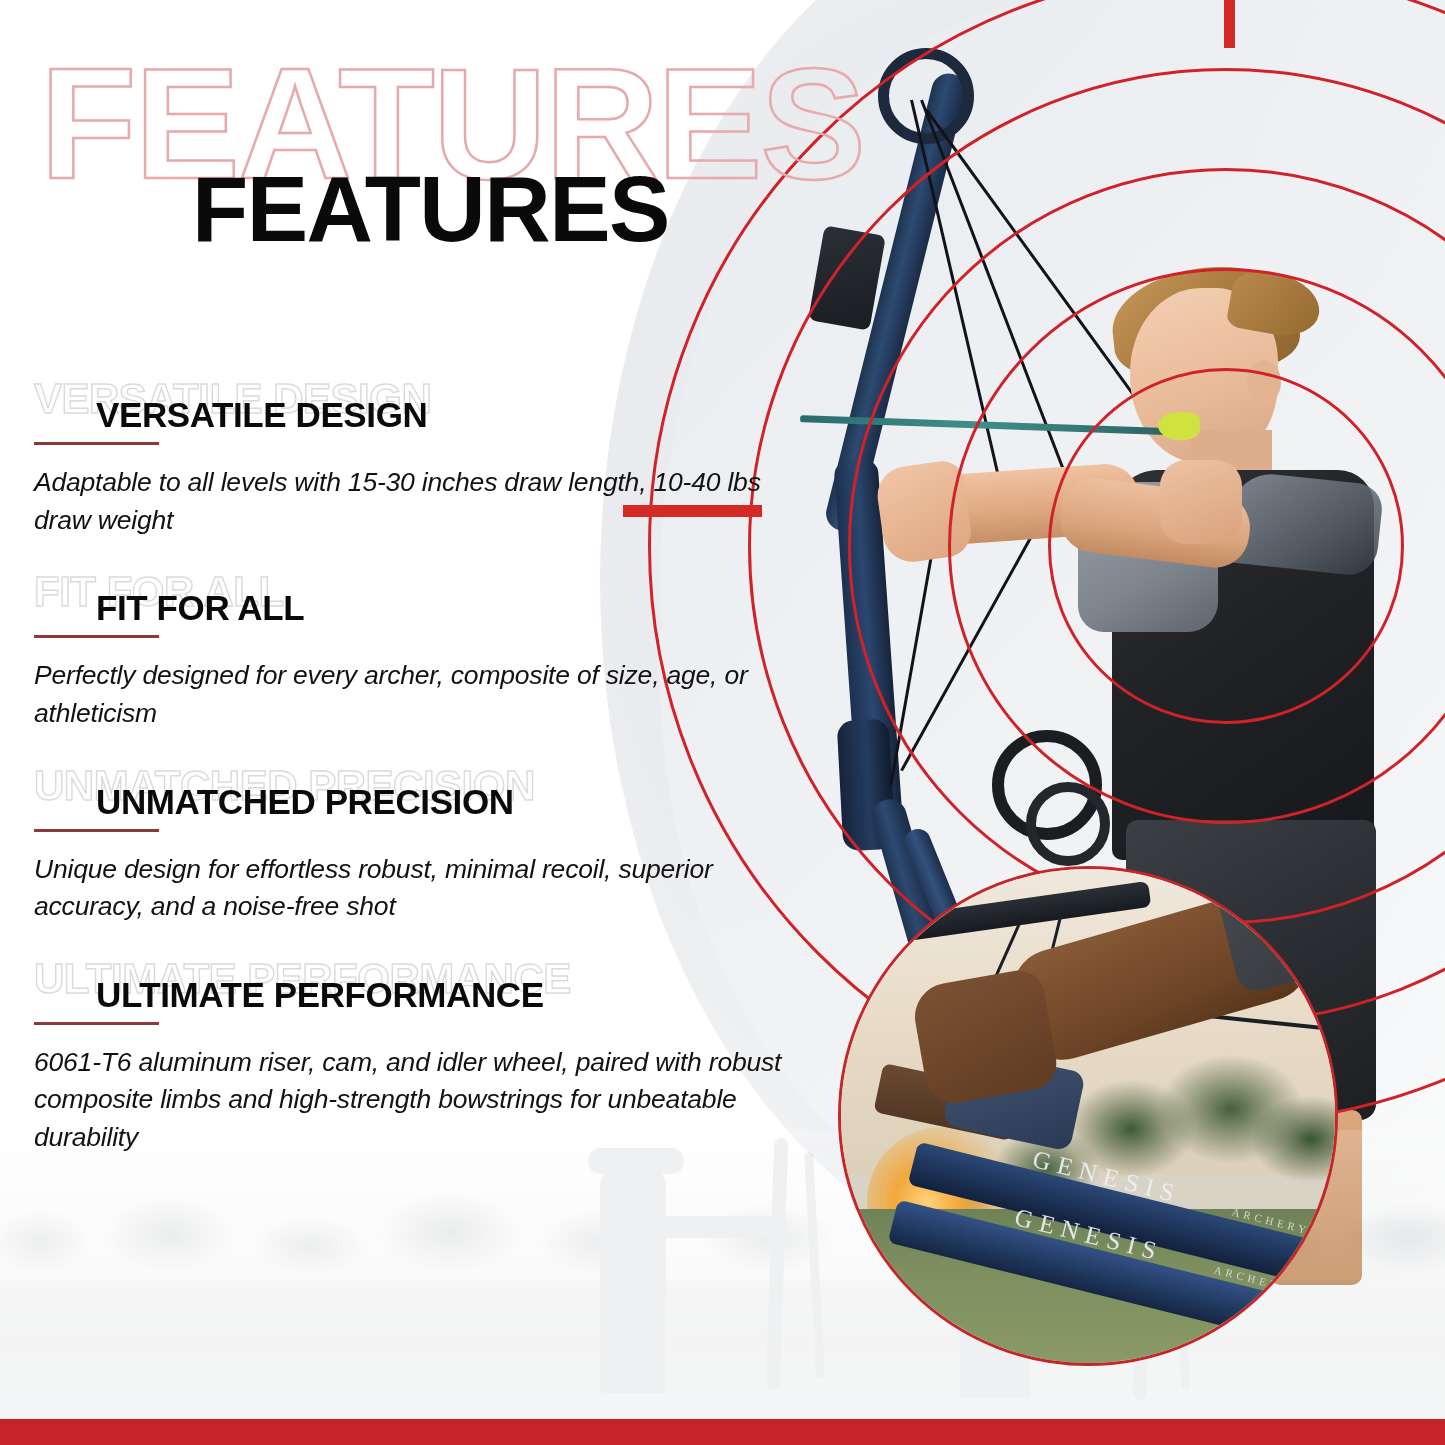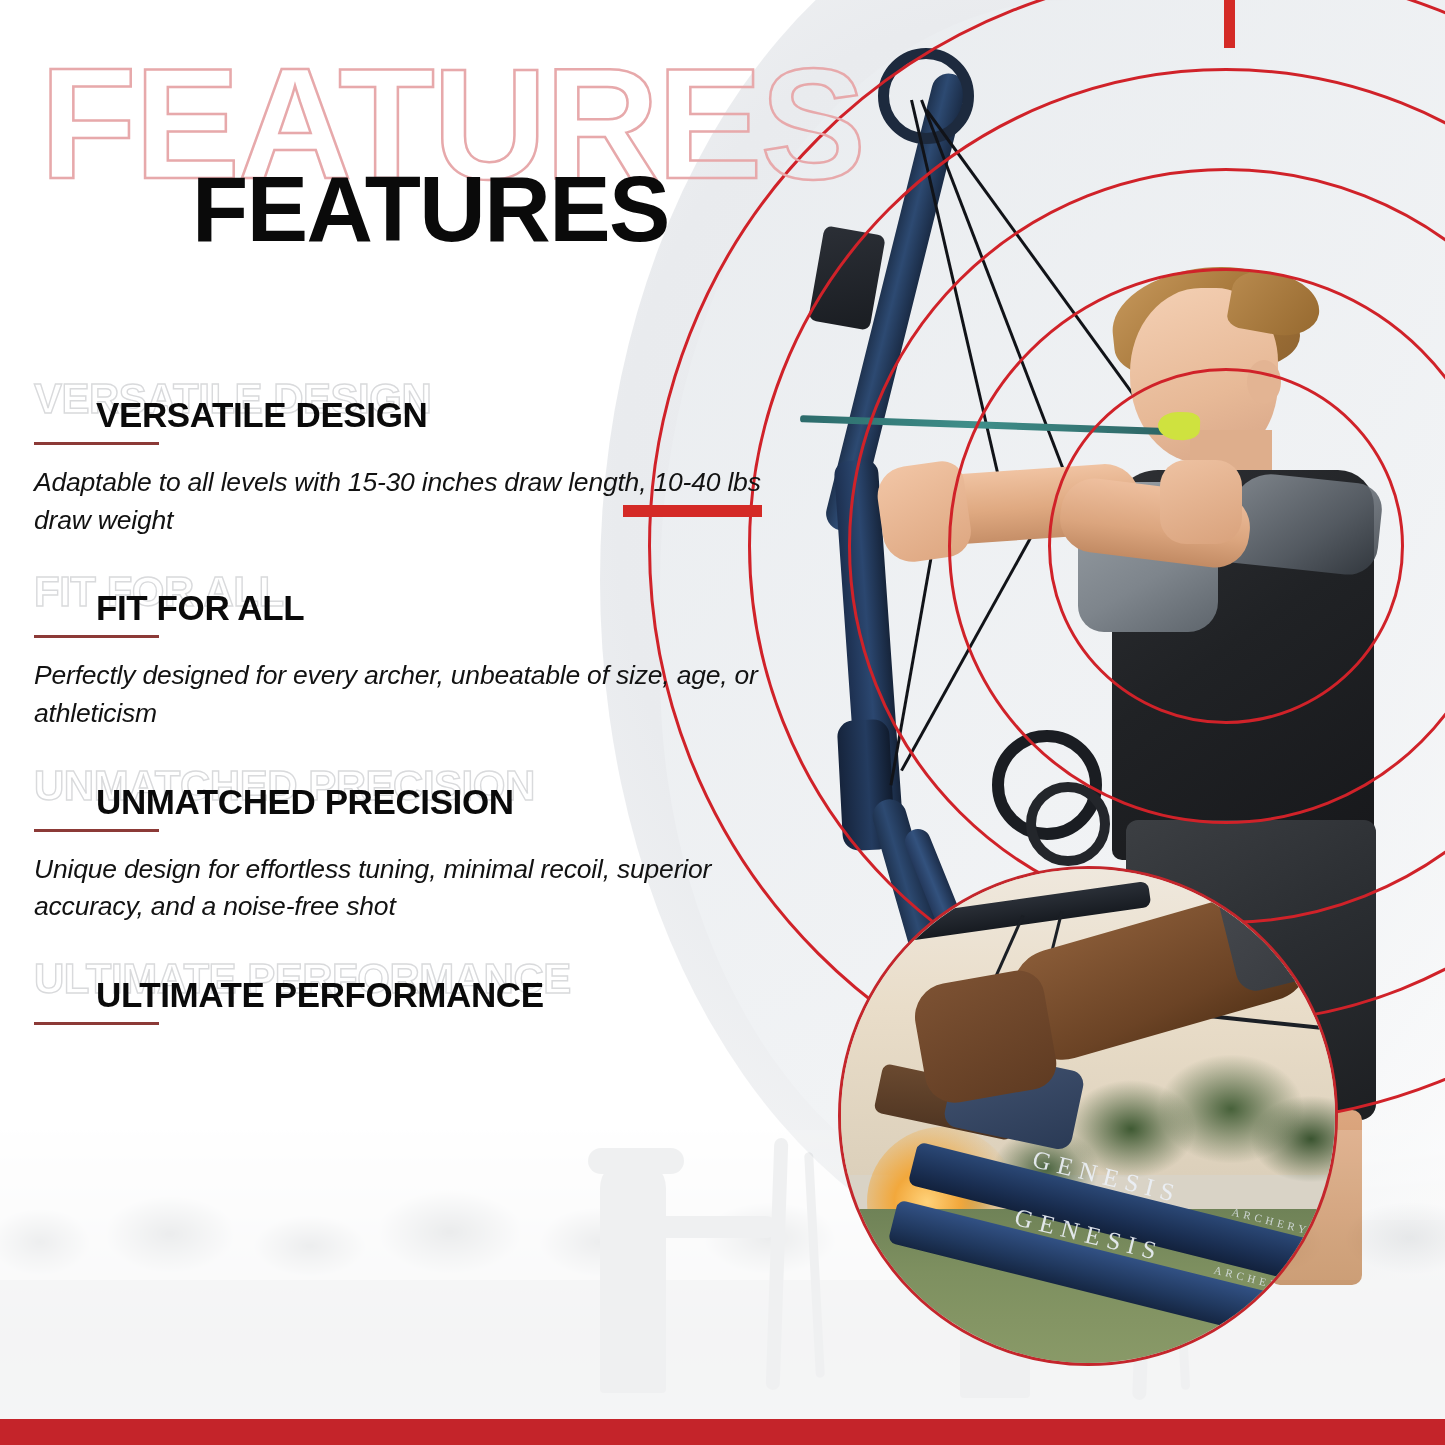--- a/index.html
+++ b/index.html
@@ -639,37 +639,38 @@
       </div>
       <div class="feature-body">Adaptable to all levels with 15-30 inches draw length, 10-40 lbs draw weight</div>
     </div>
 
     <div class="feature-block">
       <div class="feature-title-area">
         <div class="ghost-title">FIT FOR ALL</div>
         <div class="solid-title">FIT FOR ALL</div>
         <div class="title-rule"></div>
       </div>
-      <div class="feature-body">Perfectly designed for every archer, unbeatable of size, age, or athleticism</div>
+      <div class="feature-body">Perfectly designed for every archer, composite of size, age, or athleticism</div>
     </div>
 
     <div class="feature-block">
       <div class="feature-title-area">
         <div class="ghost-title">UNMATCHED PRECISION</div>
         <div class="solid-title">UNMATCHED PRECISION</div>
         <div class="title-rule"></div>
       </div>
-      <div class="feature-body">Unique design for effortless tuning, minimal recoil, superior accuracy, and a noise-free shot</div>
+      <div class="feature-body">Unique design for effortless robust, minimal recoil, superior accuracy, and a noise-free shot</div>
     </div>
 
     <div class="feature-block">
       <div class="feature-title-area">
         <div class="ghost-title">ULTIMATE PERFORMANCE</div>
         <div class="solid-title">ULTIMATE PERFORMANCE</div>
         <div class="title-rule"></div>
       </div>
+      <div class="feature-body">6061-T6 aluminum riser, cam, and idler wheel, paired with robust composite limbs and high-strength bowstrings for unbeatable durability</div>
     </div>
 
   </div>
 
   <div class="footer-bar"></div>
 
 </div>
 
 </body></html>

